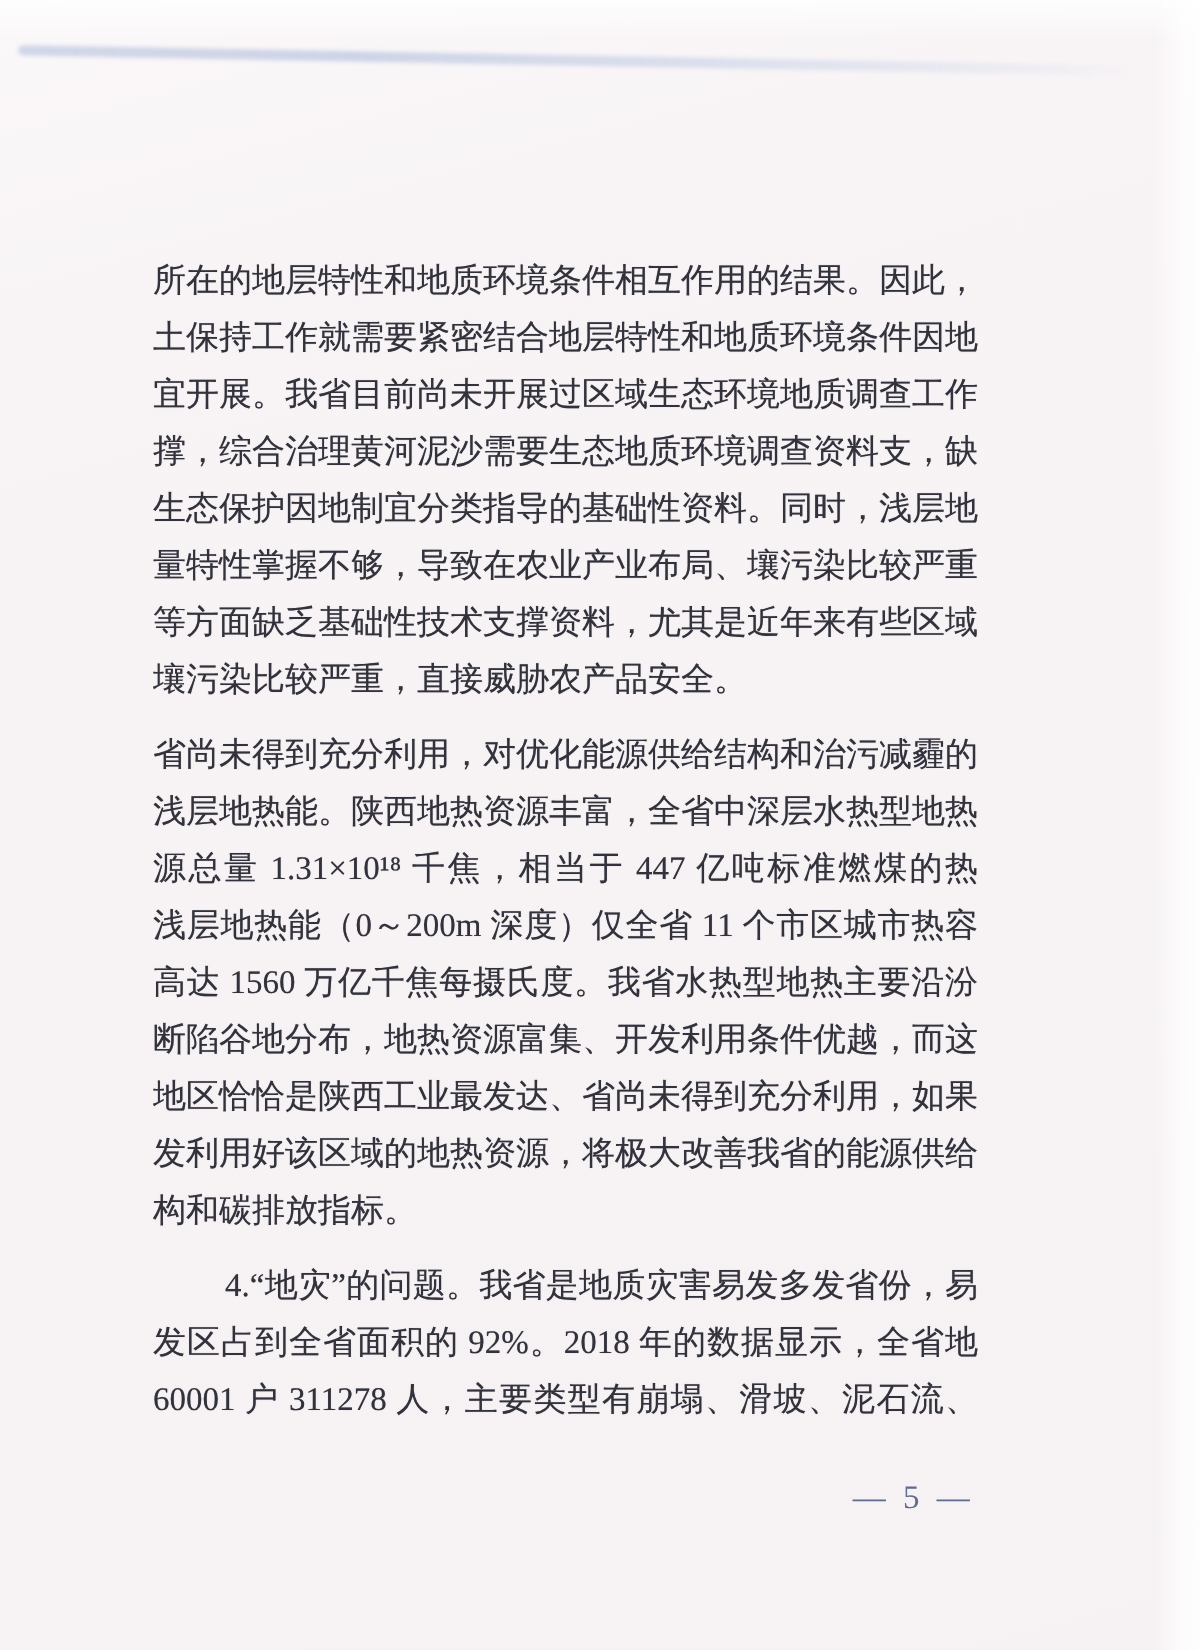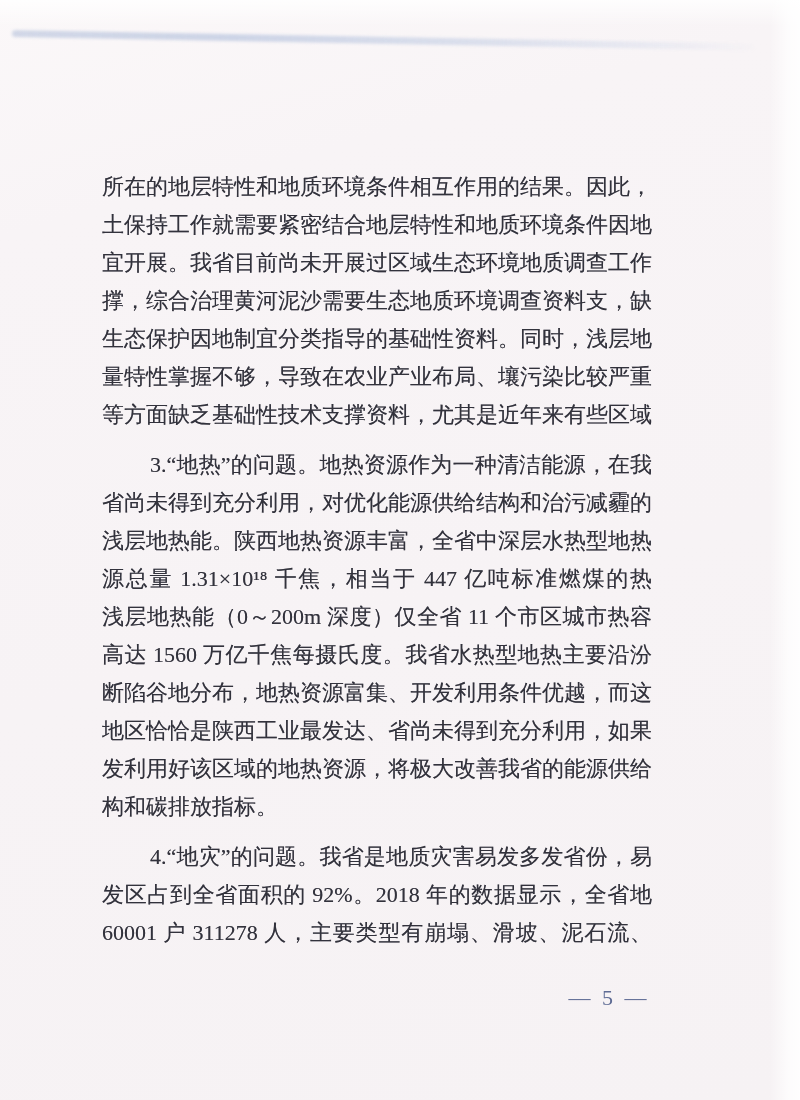--- a/index.html
+++ b/index.html
@@ -96,24 +96,24 @@
   <div class="text-block">
 
     <div class="para">
       <div class="line">所在的地层特性和地质环境条件相互作用的结果。因此，水</div>
       <div class="line">土保持工作就需要紧密结合地层特性和地质环境条件因地制</div>
       <div class="line">宜开展。我省目前尚未开展过区域生态环境地质调查工作</div>
       <div class="line">撑，综合治理黄河泥沙需要生态地质环境调查资料支，缺乏</div>
       <div class="line">生态保护因地制宜分类指导的基础性资料。同时，浅层地热能</div>
       <div class="line">量特性掌握不够，导致在农业产业布局、壤污染比较严重</div>
       <div class="line">等方面缺乏基础性技术支撑资料，尤其是近年来有些区域土</div>
+      <div class="line flush">壤污染比较严重，直接威胁农产品安全。</div>
     </div>
 
     <div class="para">
-      <div class="line indent">3.“地热”的问题。地热资源作为一种清洁能源，在我</div>
       <div class="line">省尚未得到充分利用，对优化能源供给结构和治污减霾的贡</div>
       <div class="line">浅层地热能。陕西地热资源丰富，全省中深层水热型地热资</div>
       <div class="line">源总量 1.31×10¹⁸ 千焦，相当于 447 亿吨标准燃煤的热量，</div>
       <div class="line">浅层地热能（0～200m 深度）仅全省 11 个市区城市热容量</div>
       <div class="line">高达 1560 万亿千焦每摄氏度。我省水热型地热主要沿汾渭</div>
       <div class="line">断陷谷地分布，地热资源富集、开发利用条件优越，而这个</div>
       <div class="line">地区恰恰是陕西工业最发达、省尚未得到充分利用，如果开</div>
       <div class="line">发利用好该区域的地热资源，将极大改善我省的能源供给结</div>
       <div class="line flush">构和碳排放指标。</div>
     </div>

